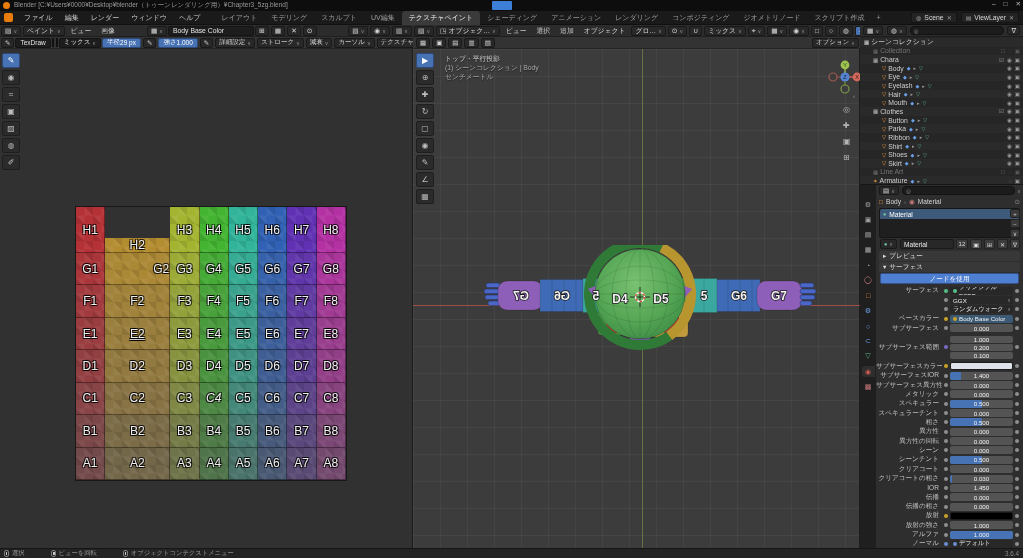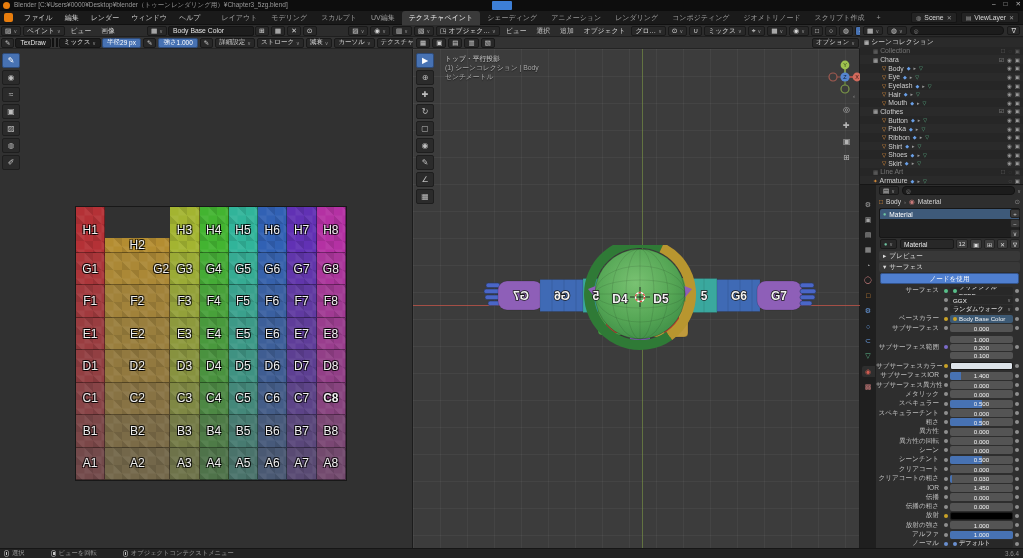--- a/index.html
+++ b/index.html
@@ -364,21 +364,21 @@
         </div>
         <div class="gcell" style="background-color: rgb(96, 58, 161);">
           <span>F7</span>
         </div>
         <div class="gcell" style="background-color: rgb(161, 58, 147);">
           <span>F8</span>
         </div>
         <div class="gcell" style="background-color: rgb(153, 61, 64);">
           <span>E1</span>
         </div>
-        <div class="gcell" style="background-color: rgb(153, 126, 61);">
+        <div class="gcell" style="background-color: rgb(153, 126, 61); text-decoration: underline;">
           <span>E2</span>
         </div>
         <div class="gcell" style="background-color: rgb(141, 153, 61);">
           <span>E3</span>
         </div>
         <div class="gcell" style="background-color: rgb(73, 153, 61);">
           <span>E4</span>
         </div>
         <div class="gcell" style="background-color: rgb(61, 153, 135);">
           <span>E5</span>
@@ -418,33 +418,33 @@
         </div>
         <div class="gcell" style="background-color: rgb(136, 68, 71);">
           <span>C1</span>
         </div>
         <div class="gcell" style="background-color: rgb(136, 115, 68);">
           <span>C2</span>
         </div>
         <div class="gcell" style="background-color: rgb(127, 136, 68);">
           <span>C3</span>
         </div>
-        <div class="gcell" style="background-color: rgb(77, 136, 68);">
+        <div class="gcell" style="background-color: rgb(77, 136, 68); font-style: italic;">
           <span>C4</span>
         </div>
         <div class="gcell" style="background-color: rgb(68, 136, 122);">
           <span>C5</span>
         </div>
         <div class="gcell" style="background-color: rgb(68, 93, 136);">
           <span>C6</span>
         </div>
         <div class="gcell" style="background-color: rgb(93, 68, 136);">
           <span>C7</span>
         </div>
-        <div class="gcell" style="background-color: rgb(136, 68, 127); font-weight: bold;">
+        <div class="gcell" style="background-color: rgb(136, 68, 127);">
           <span>C8</span>
         </div>
         <div class="gcell" style="background-color: rgb(123, 71, 72);">
           <span>B1</span>
         </div>
         <div class="gcell" style="background-color: rgb(123, 107, 71);">
           <span>B2</span>
         </div>
         <div class="gcell" style="background-color: rgb(116, 123, 71);">
           <span>B3</span>

